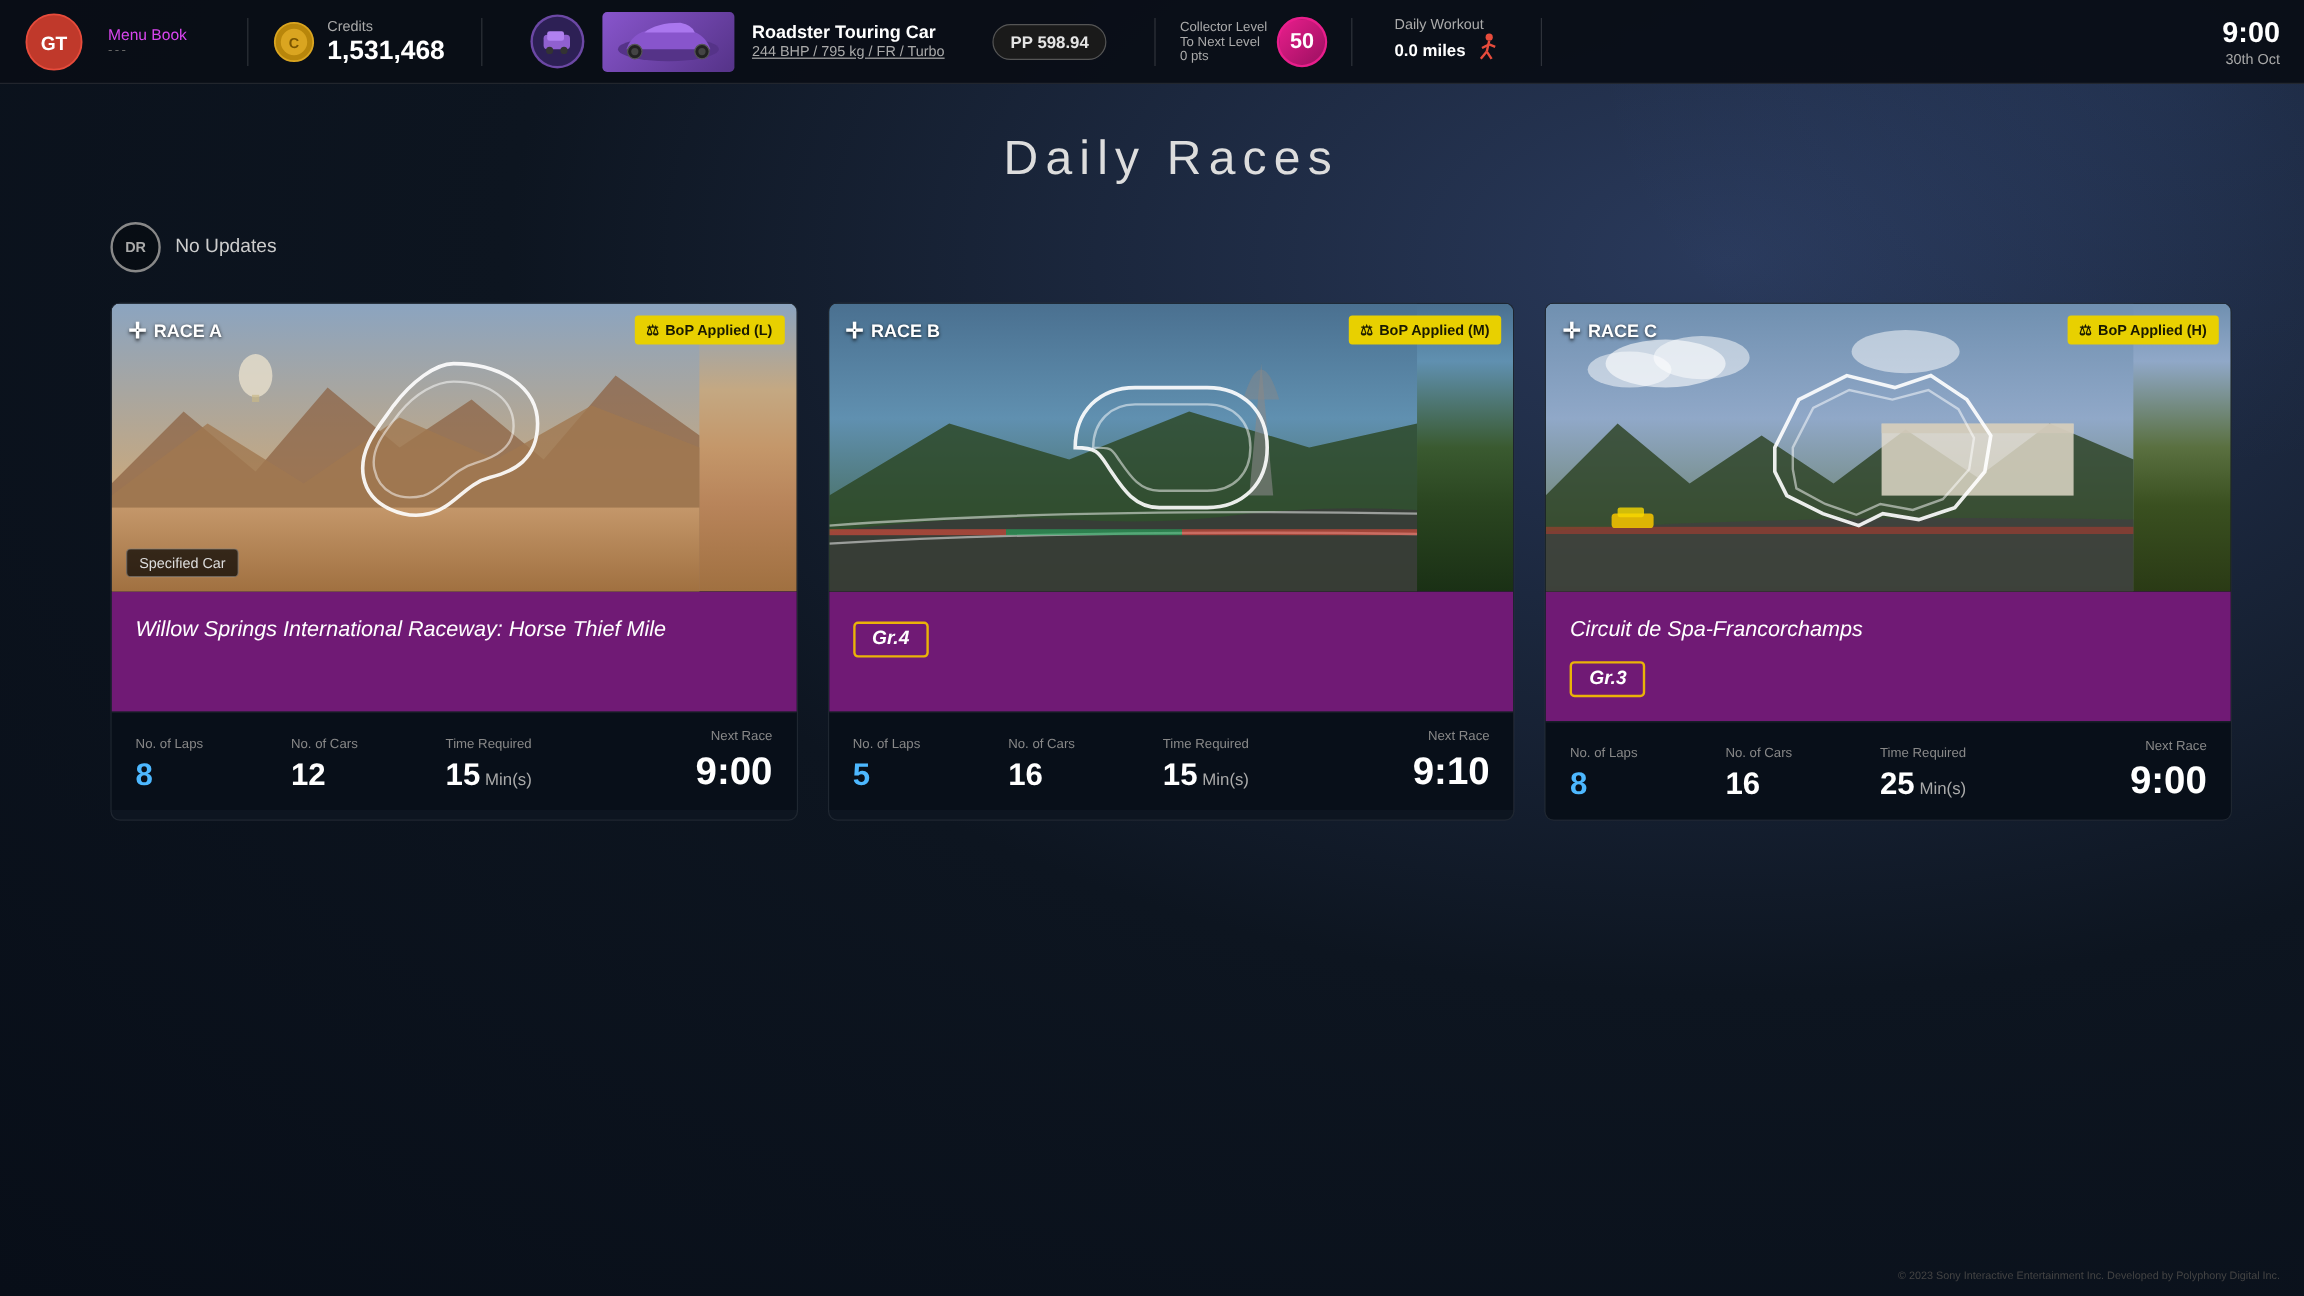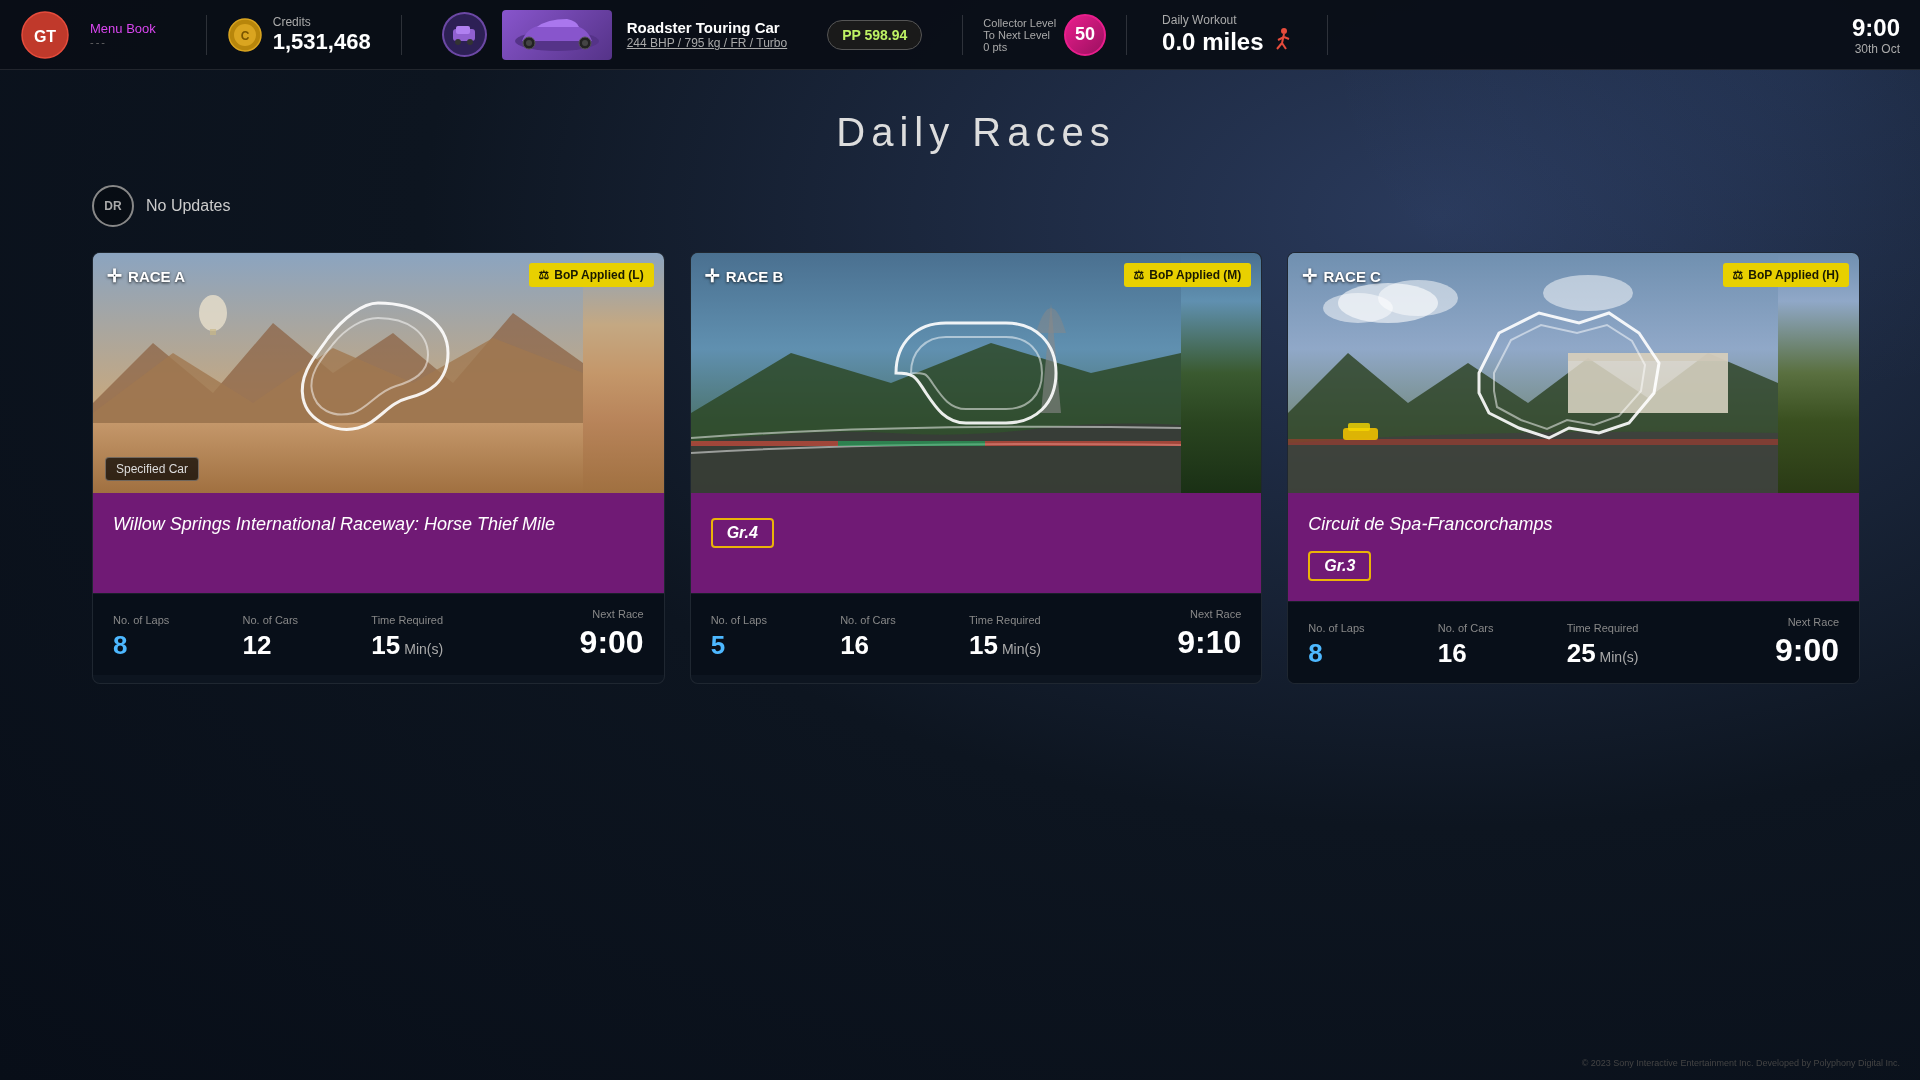--- a/index.html
+++ b/index.html
@@ -127,21 +127,21 @@
       text-decoration: underline;
     }
 
     .pp-badge {
       background: #1a1a1a;
       border: 1px solid #555;
       border-radius: 20px;
       padding: 6px 14px;
       font-size: 14px;
       font-weight: bold;
-      color: #bef264;
+      color: #e5e5e5;
       margin-left: 20px;
       margin-right: 20px;
     }
     .collector-label {
       font-size: 11px;
       color: #aaa;
     }
     .collector-next {
       font-size: 11px;
       color: #aaa;
@@ -177,21 +177,21 @@
       display: flex;
       flex-direction: column;
       margin-left: 15px;
       margin-right: 15px;
     }
     .workout-label {
       font-size: 12px;
       color: #aaa;
     }
     .workout-value {
-      font-size: 24px;
+      font-size: 14px;
       font-weight: bold;
       color: #fff;
     }
     .workout-wrapper {
       display: flex;
       align-items: center;
       gap: 8px;
     }
 
     .time-section {

